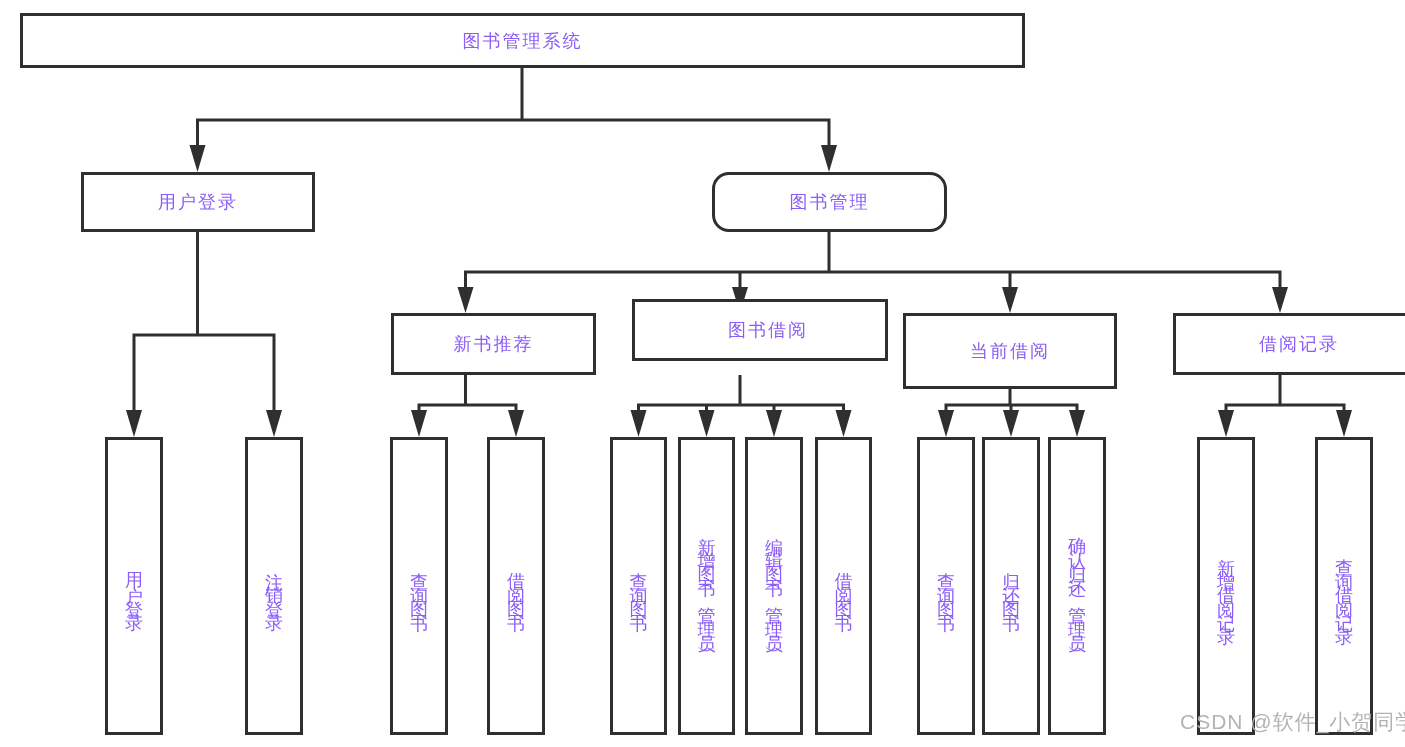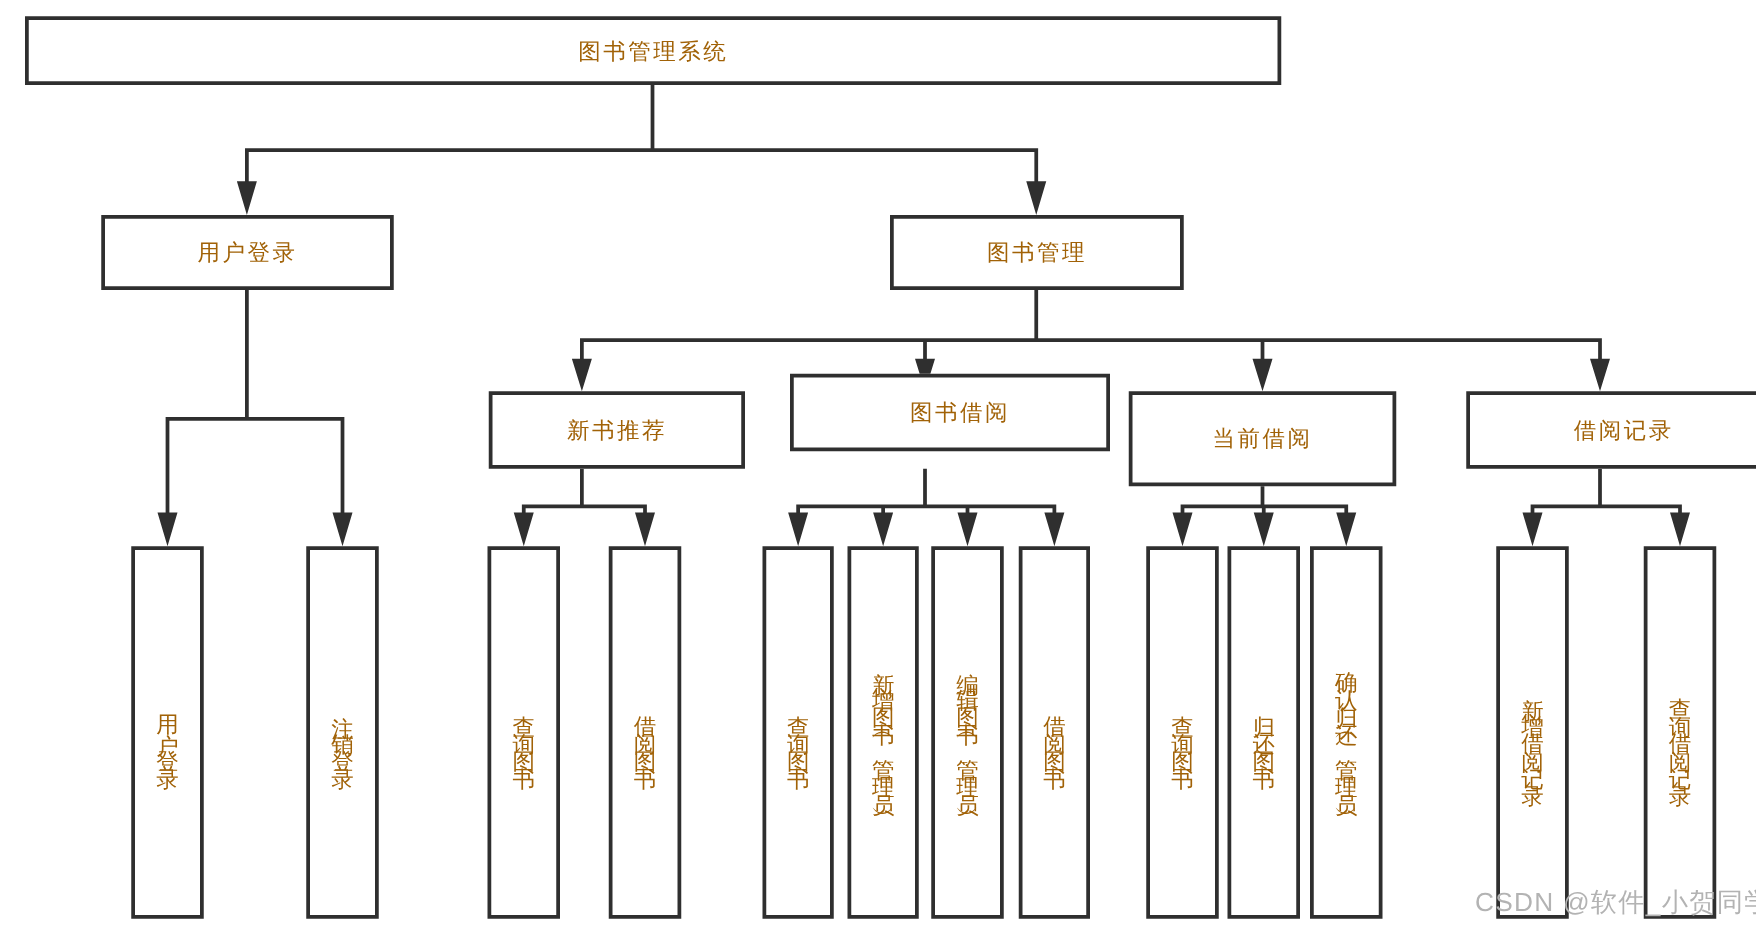--- a/index.html
+++ b/index.html
@@ -14,21 +14,21 @@
   #connectors {
     position: absolute;
     left: 0; top: 0;
     width: 1405px; height: 747px;
   }
   .node {
     position: absolute;
     box-sizing: border-box;
     background: #ffffff;
     border: 3px solid #2f2f2f;
-    color: #a16207;
+    color: #8b5cf6;
     display: flex;
     align-items: center;
     justify-content: center;
     font-size: 18px;
     line-height: 1;
     text-align: center;
   }
   .node.h { letter-spacing: 2px; }
   .node.v {
     writing-mode: vertical-rl;
@@ -105,21 +105,21 @@
          M938,410 L954,410 L946,437 Z
          M1003,410 L1019,410 L1011,437 Z
          M1069,410 L1085,410 L1077,437 Z
          M1218,410 L1234,410 L1226,437 Z
          M1336,410 L1352,410 L1344,437 Z"></path>
   </svg>
 
   <div class="node h" style="left:20px; top:13px; width:1005px; height:55px;">图书管理系统</div>
 
   <div class="node h" style="left:81px; top:172px; width:234px; height:60px;">用户登录</div>
-  <div class="node h" style="left:712px; top:172px; width:235px; height:60px;">图书管理</div>
+  <div class="node h" style="left:712px; top:172px; width:235px; height:60px;border-radius:17px;">图书管理</div>
 
   <div class="node h" style="left:363px; top:313px; width:205px; height:62px;margin-left:28px;">新书推荐</div>
   <div class="node h" style="left:632px; top:299px; width:256px; height:62px;padding-left:16px;">图书借阅</div>
   <div class="node h" style="left:903px; top:313px; width:214px; height:76px;">当前借阅</div>
   <div class="node h" style="left:1173px; top:313px; width:252px; height:62px;">借阅记录</div>
 
   <div class="node v" style="left:105px; top:437px; width:58px; height:298px;">用户登录</div>
   <div class="node v" style="left:245px; top:437px; width:58px; height:298px;">注销登录</div>
 
   <div class="node v" style="left:390px; top:437px; width:58px; height:298px;">查询图书</div>

